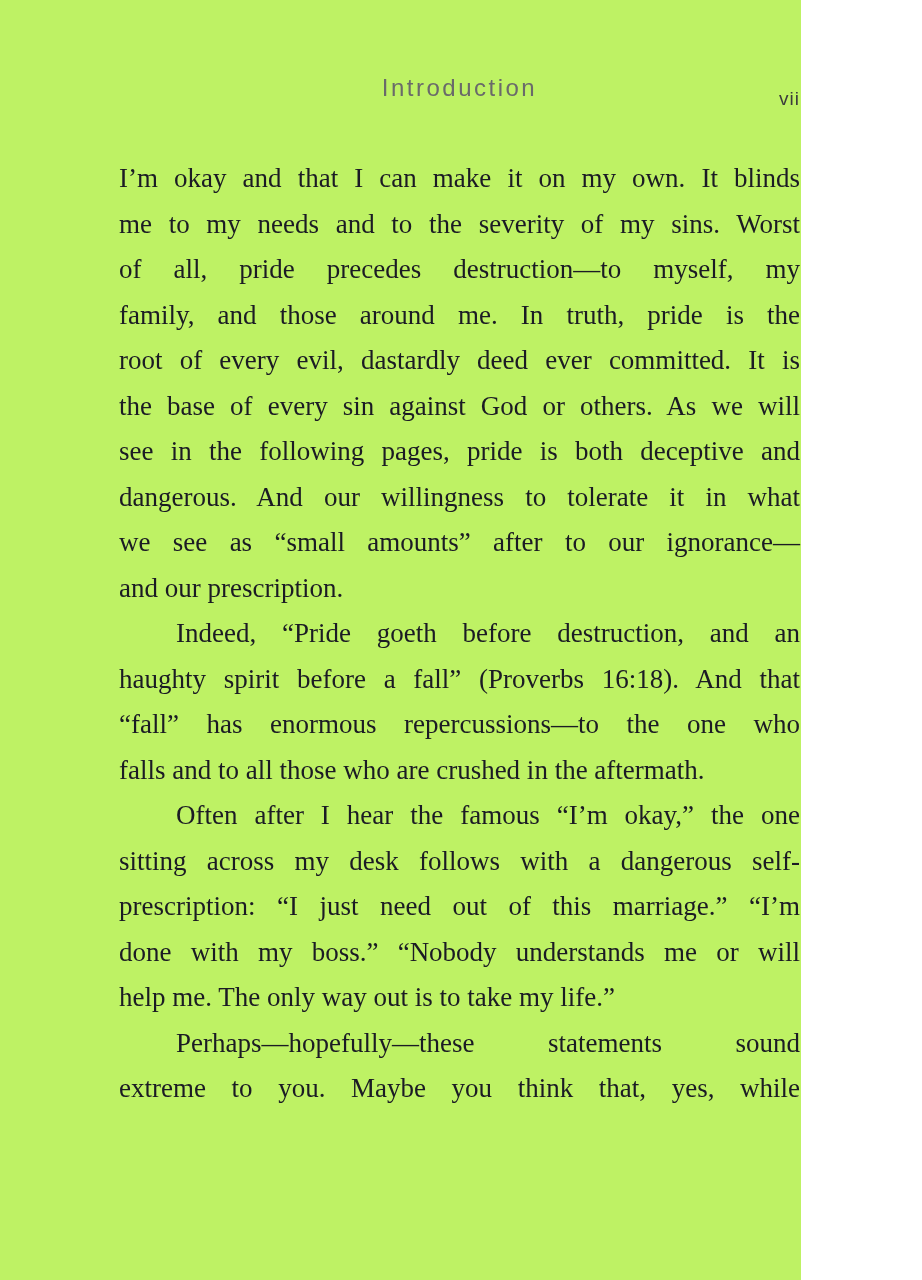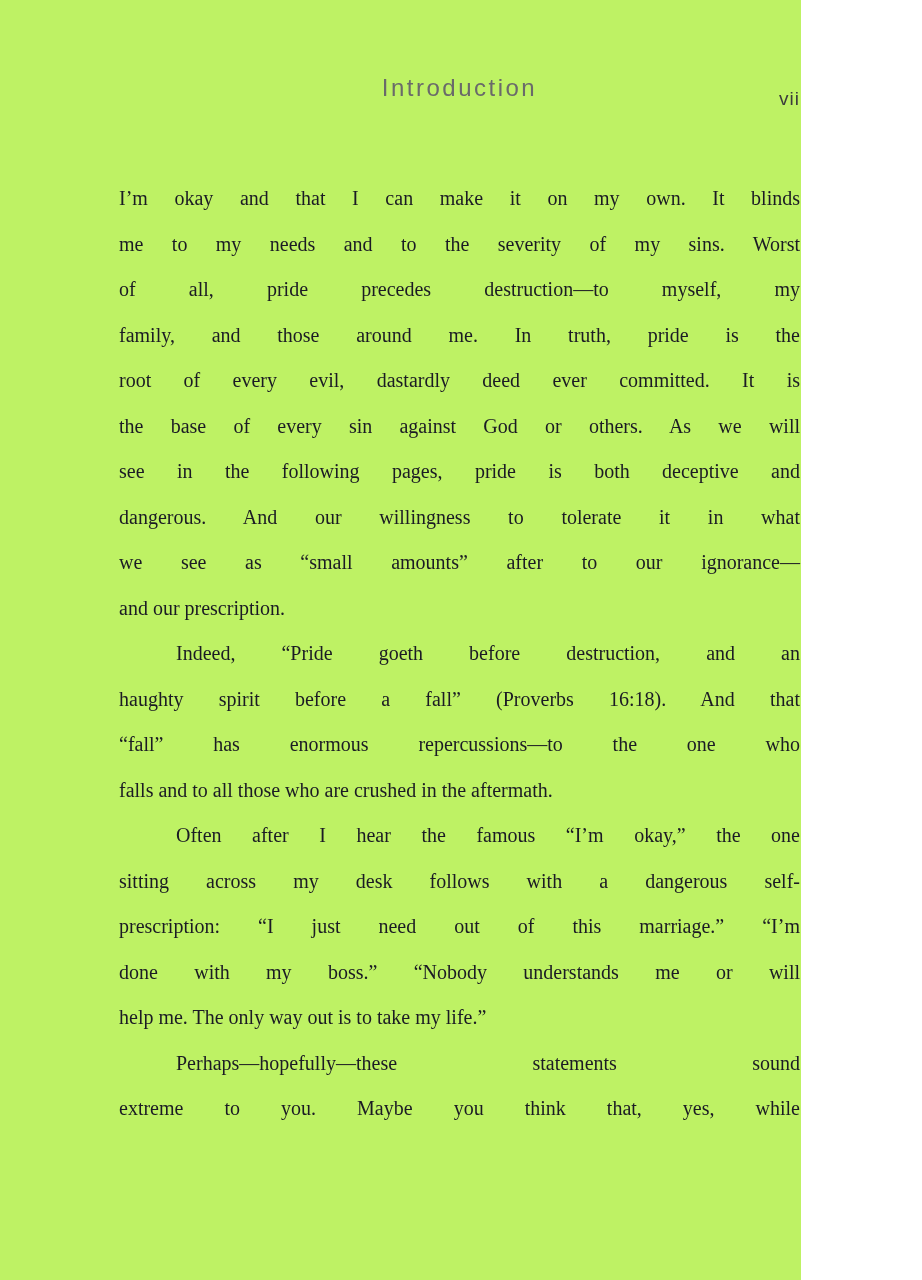--- a/index.html
+++ b/index.html
@@ -39,24 +39,23 @@
     font-size: 19px;
     letter-spacing: 1px;
     color: #3c3c3c;
     margin-top: 8px;
   }
   .body-text {
     position: absolute;
     left: 119px;
     top: 156px;
     width: 681px;
-    font-size: 20px;
+    font-size: 27px;
     line-height: 45.5px;
     color: #1b1b24;
-    margin-top: 20px;
   }
   .tline {
     text-align: justify;
     text-align-last: justify;
   }
   .tline.endline {
     text-align-last: left;
   }
   .tline.indent {
     text-indent: 57px;

